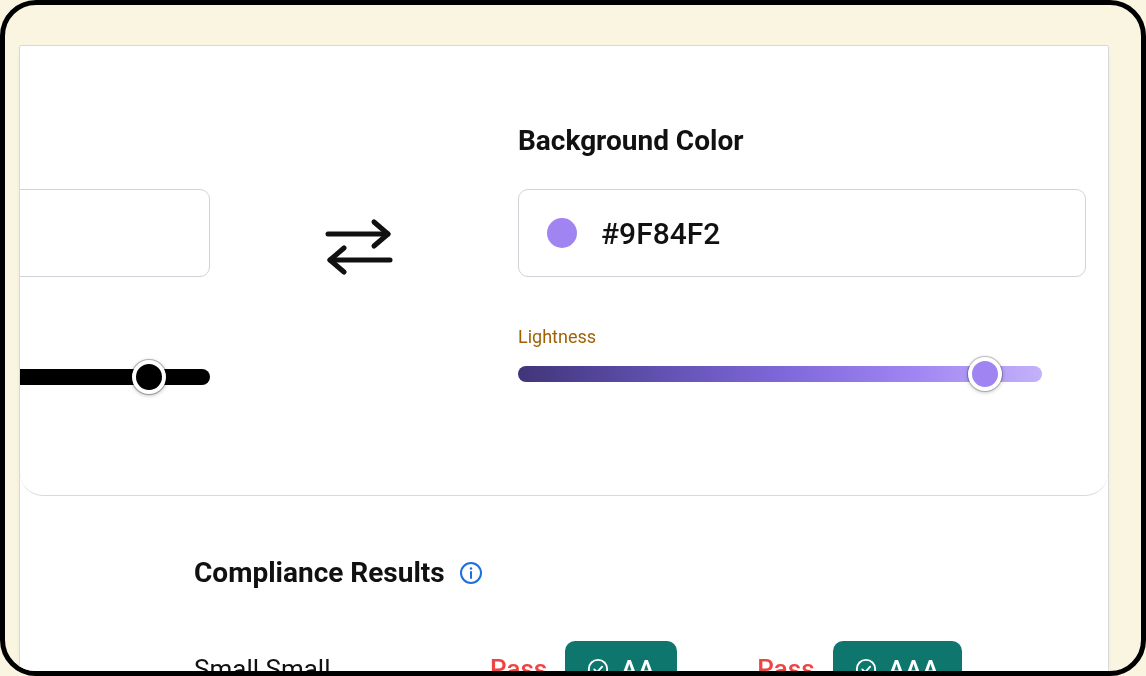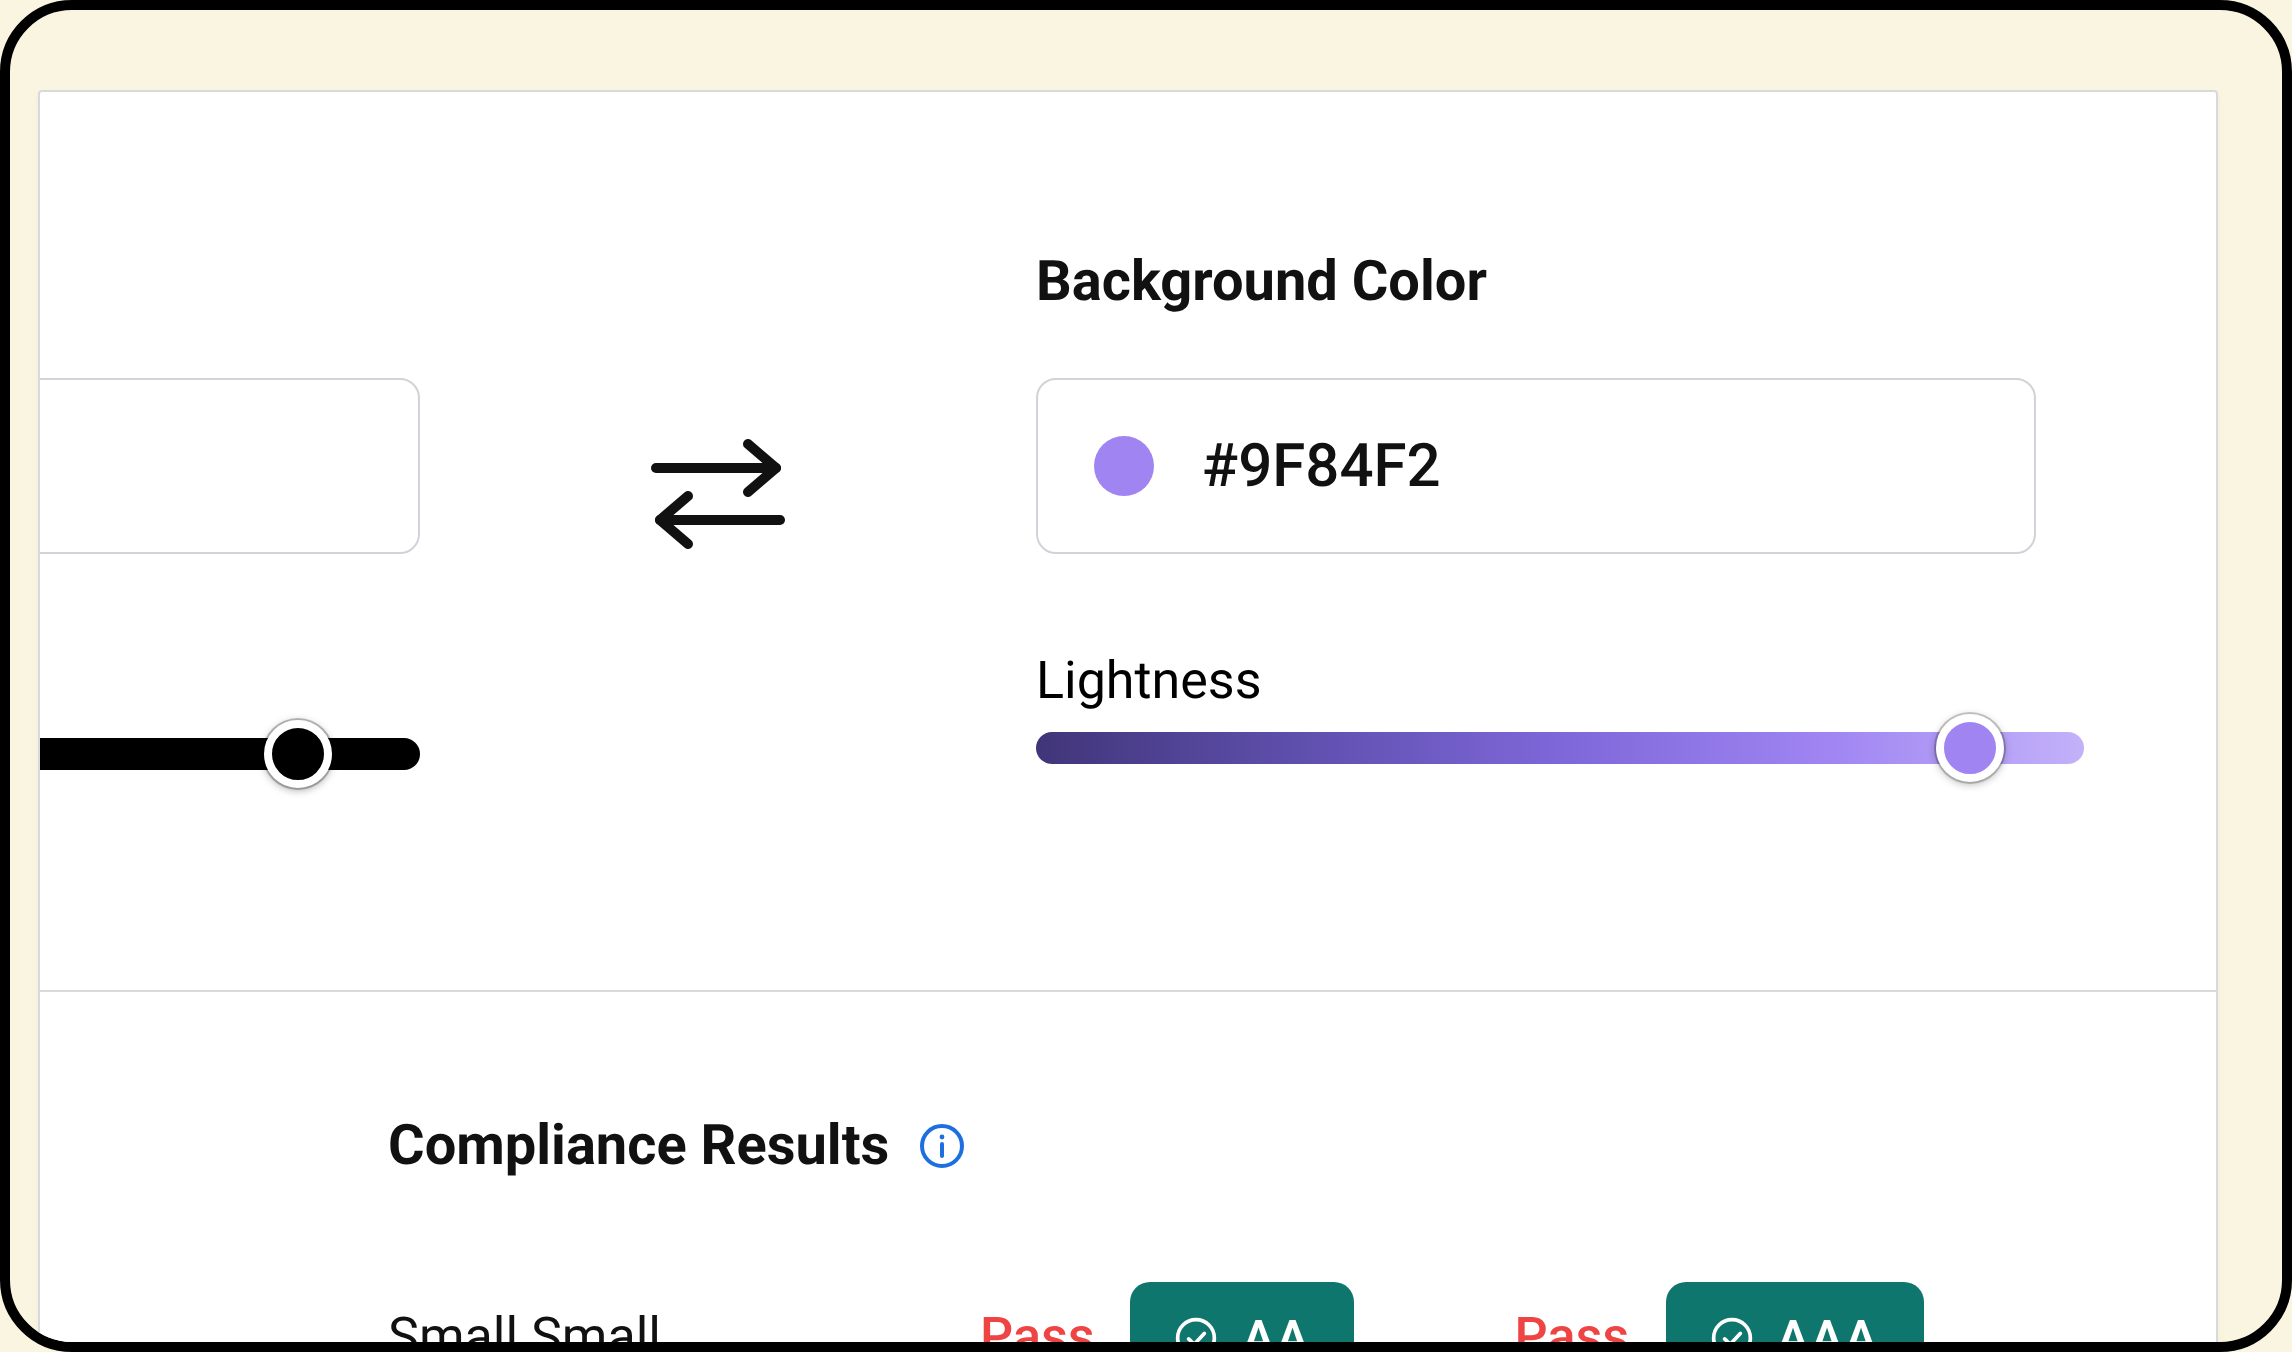--- a/index.html
+++ b/index.html
@@ -28,20 +28,21 @@
     border-radius: 2px;
     box-shadow: 0 2px 4px rgba(0,0,0,0.04);
     overflow: hidden;
   }
 
   
   .colors-row {
     position: relative;
     height: 450px;
     border-bottom: 1px solid #d7dadd;
+    border-radius: 23px;
   }
 
   
   .fg-field {
     position: absolute;
     left: -290px;
     top: 143px;
     width: 480px;
     height: 88px;
     border: 1px solid #d0d3d7;
@@ -90,21 +91,21 @@
     left: 498px;
     top: 78px;
     font-size: 28px;
     font-weight: 700;
     color: #111;
   }
   .bg-field {
     position: absolute;
     left: 498px;
     top: 143px;
-    width: 500px;
+    width: 568px;
     height: 88px;
     border: 1px solid #d0d3d7;
     border-radius: 10px;
     background: #fff;
     display: flex;
     align-items: center;
     padding: 0 28px;
     gap: 24px;
   }
   .bg-swatch {
@@ -118,22 +119,22 @@
     font-size: 30px;
     font-weight: 500;
     color: #111;
     font-family: -apple-system, BlinkMacSystemFont, "Segoe UI", Roboto, sans-serif;
   }
 
   .lightness-label {
     position: absolute;
     left: 498px;
     top: 280px;
-    font-size: 26px;
-    color: #000000;
+    font-size: 18px;
+    color: #a16207;
   }
   .bg-slider {
     position: absolute;
     left: 498px;
     top: 320px;
     width: 524px;
     height: 16px;
     background: linear-gradient(90deg, #413579, #5f4fad, #7e67d9, #9f84f2, #c3b1f9);
     border-radius: 10px;
   }

